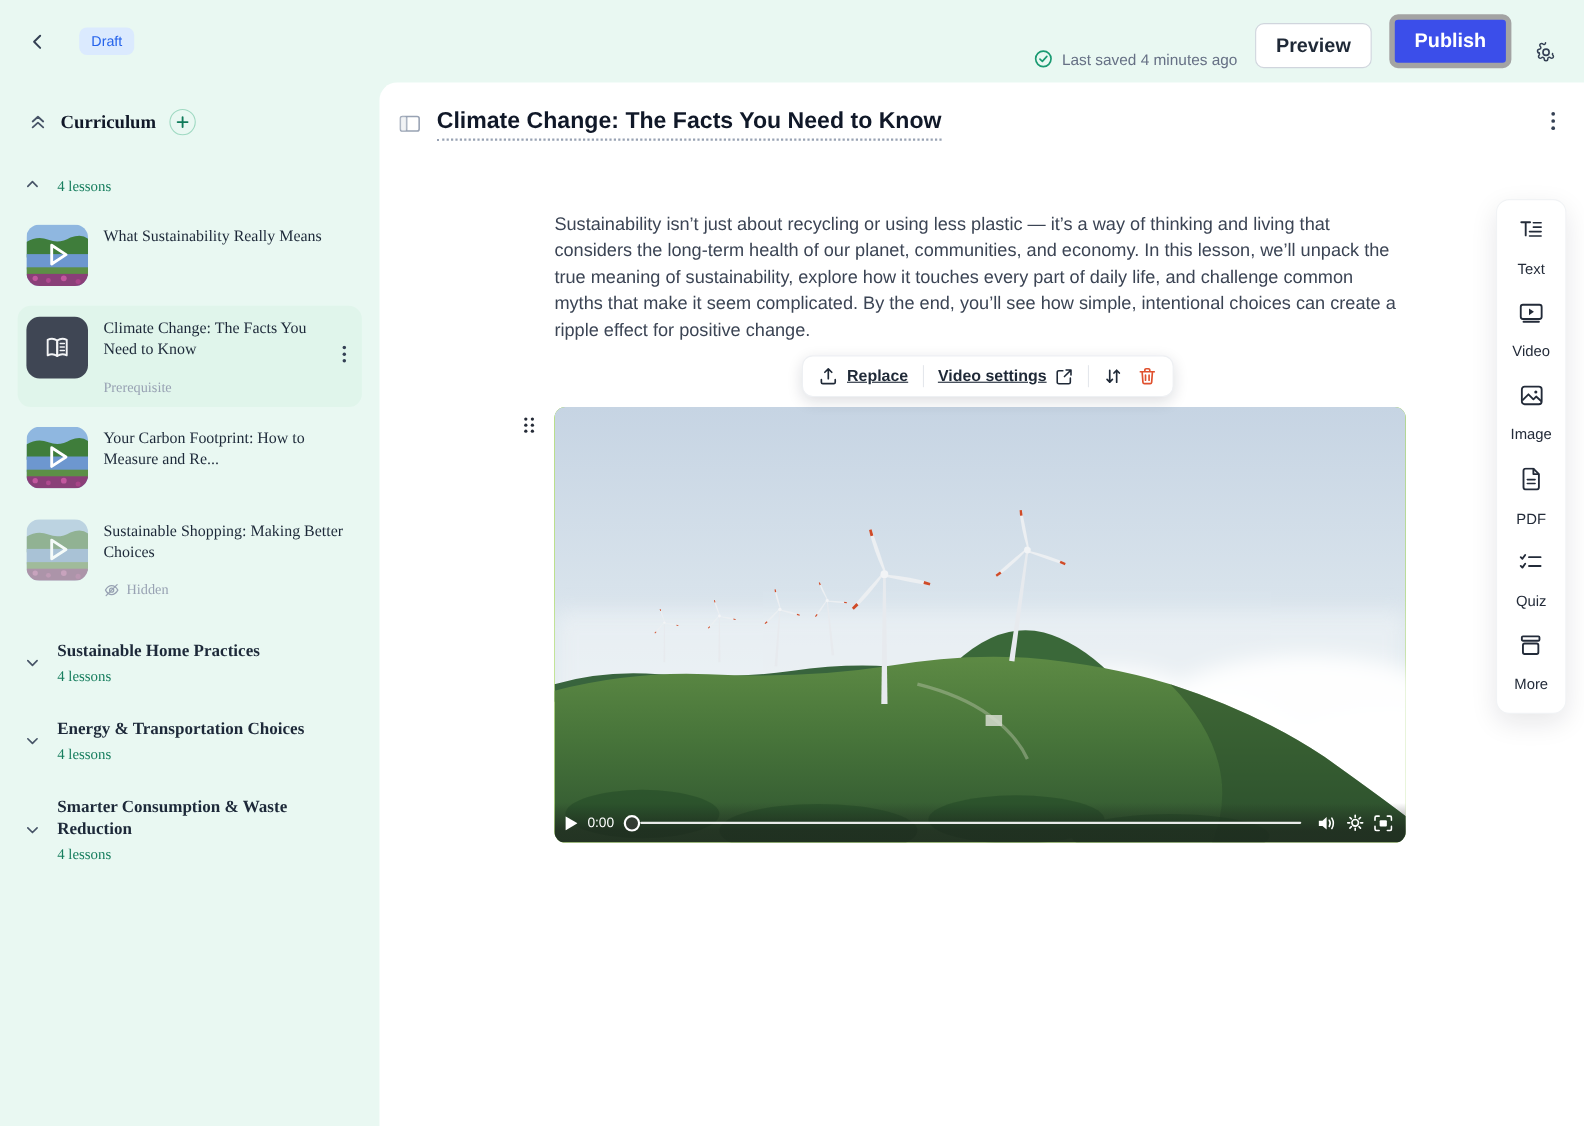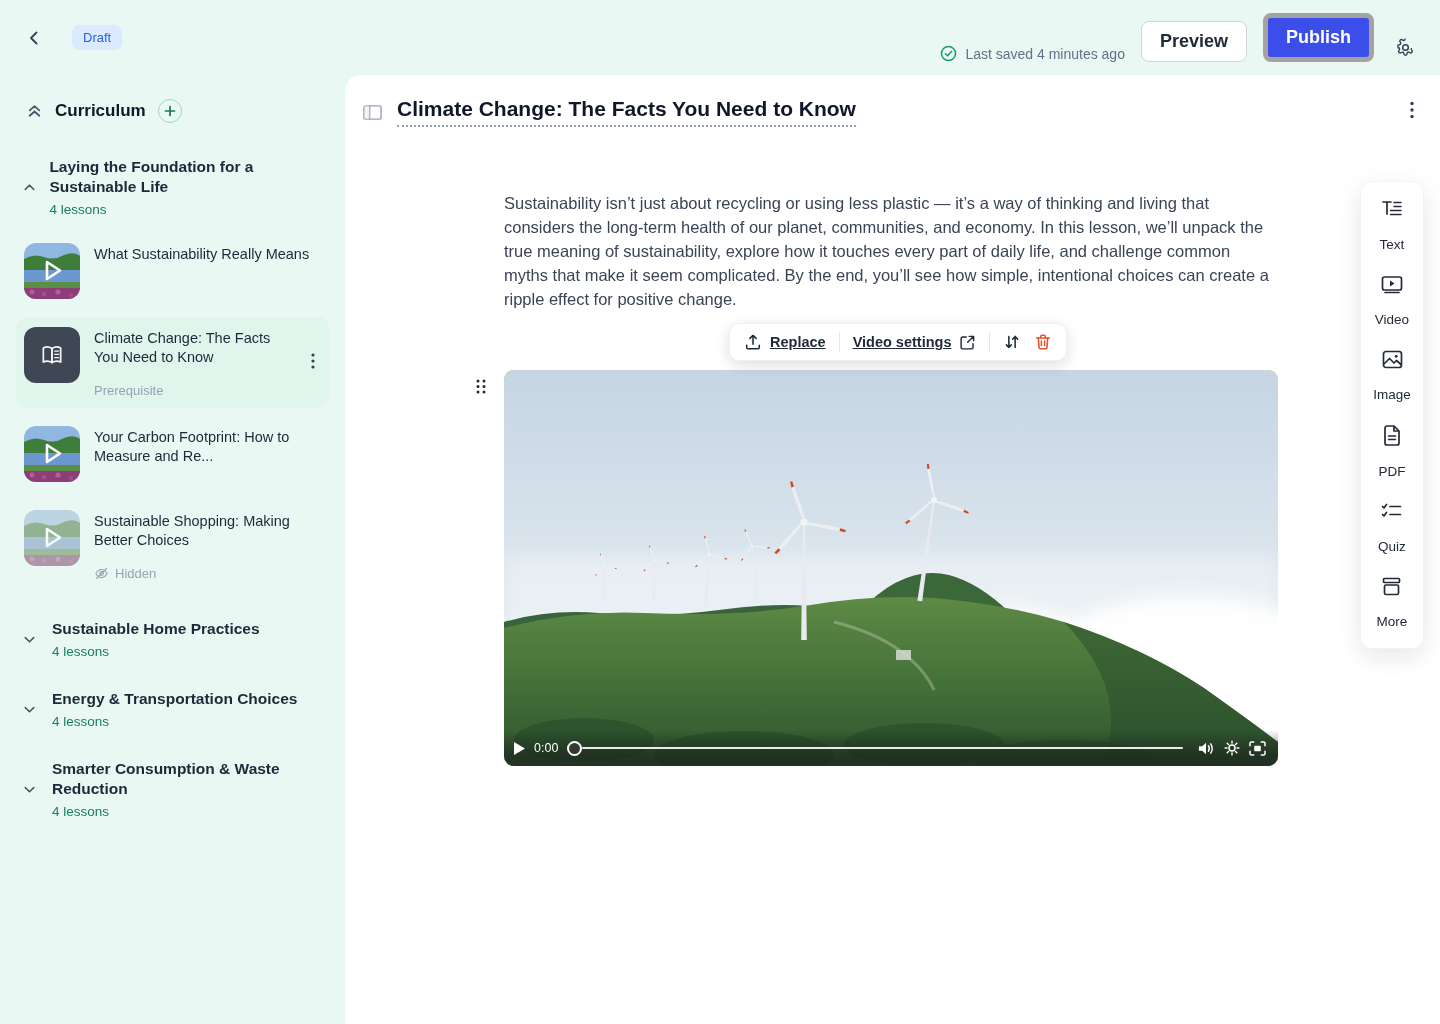--- a/index.html
+++ b/index.html
@@ -16,21 +16,21 @@
   .saved { display:flex; align-items:center; gap:8px; color:#667085; font-size:14px; }
   .btn { font-size:18px; font-weight:600; border-radius:8px; padding:9px 18px; cursor:pointer; }
   .btn-preview { background:#fff; border:1px solid #d0d5dd; color:#1f2937; }
   .btn-publish { background:#3b4eea; border:5px solid #a3a3a3; color:#fff; }
   .gear-btn { width:30px; height:30px; display:grid; place-items:center; color:#344054; cursor:pointer; }
 
   
   .layout { flex:1; display:flex; min-height:0; }
 
   
-  .sidebar { width:345px; flex:0 0 345px; padding:18px 16px 0 16px; overflow:hidden; }
+  .sidebar { width:345px; flex:0 0 345px; padding:18px 16px 0 16px; overflow:hidden;font-family:Liberation Serif, serif; }
   .curriculum-header { display:flex; align-items:center; gap:12px; padding:6px 0 6px 10px; }
   .curriculum-title { font-size:17px; font-weight:700; }
   .icon-btn { display:grid; place-items:center; cursor:pointer; color:#475467; }
   .add-circle { width:24px; height:24px; border-radius:50%; border:1.5px solid #9fd9c2; color:#0f7a5a; display:grid; place-items:center; cursor:pointer; }
   .section { margin-top:26px; }
   .section-head { display:flex; gap:12px; padding:2px 0 2px 6px; cursor:pointer; }
   .section-chev { width:18px; color:#475467; display:flex; align-items:center; }
   .section-title { font-size:15.5px; font-weight:600; color:#1d2939; line-height:20px; }
   .section-meta { font-size:13.5px; color:#177e5e; font-weight:500; margin-top:5px; }
   .lessons { margin-top:14px; display:flex; flex-direction:column; gap:8px; }
@@ -166,21 +166,20 @@
       </div>
 
       <div class="section">
         <div class="section-head">
           <div class="section-chev">
             <svg width="15" height="15" viewBox="0 0 16 16" fill="none" stroke="#475467" stroke-width="1.6" stroke-linecap="round" stroke-linejoin="round">
                 <path d="M3.5 10 L8 5.5 L12.5 10"></path>
               </svg>
           </div>
           <div>
-            <div class="section-title">Laying the Foundation for a Sustainable Life</div>
             <div class="section-meta">4 lessons</div>
           </div>
         </div>
         <div class="lessons">
 
           <div class="lesson">
             <div class="thumb">
               <svg width="56" height="56" viewBox="0 0 56 56">
                   <use href="#minithumb"></use>
                 </svg>

